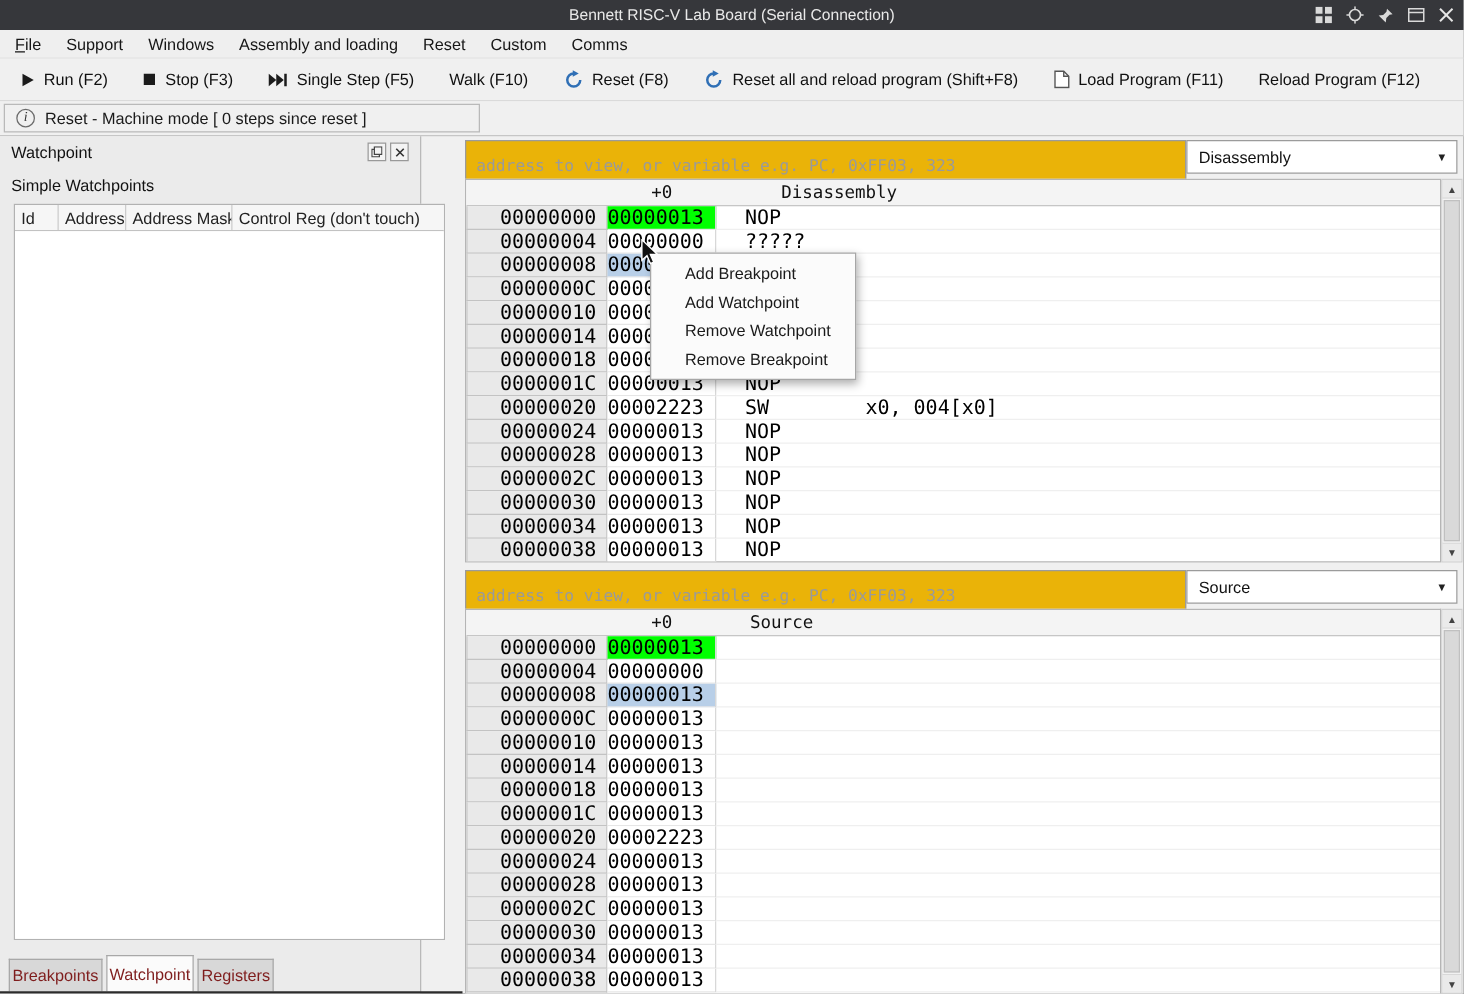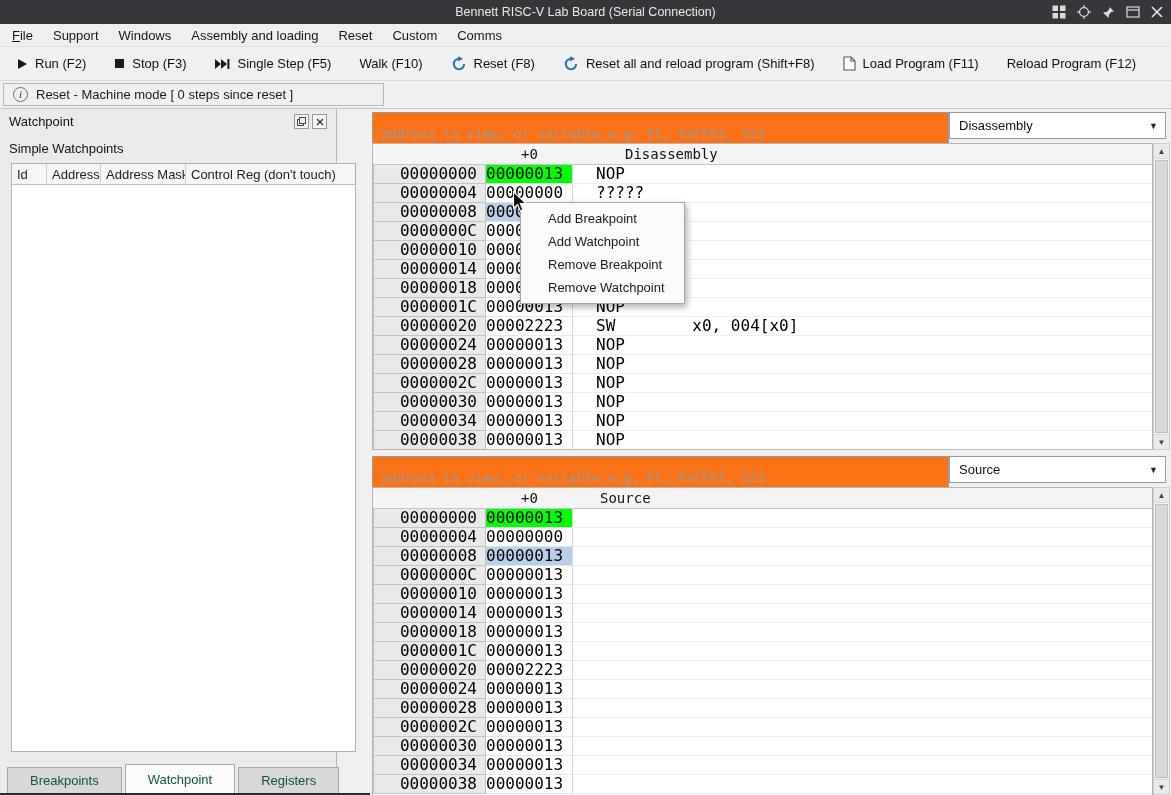--- a/index.html
+++ b/index.html
@@ -44,27 +44,27 @@
               align-items:center; justify-content:center; font-size:9px; color:#333; }
   #dock .dsub { position:absolute; left:9px; top:32px; font-size:13px; color:#111; }
   #wp-table { position:absolute; left:11px; top:54px; width:345px; height:589px; background:#fff;
               border:1px solid #b2b2b2; }
   #wp-head { display:flex; height:21px; border-bottom:1px solid #c2c2c2; background:#f6f6f6;
              font-size:13px; color:#222; }
   .wp-col { border-right:1px solid #cccccc; padding:0 5px; display:flex; align-items:center;
             white-space:nowrap; overflow:hidden; }
 
   #dock-tabs { position:absolute; left:7px; bottom:2px; display:flex; align-items:flex-end; height:29px; }
-  .tab { height:26px; padding:0 22px; display:flex; align-items:center; font-size:13px; background:#d8d8d8;
-         border:1px solid #a8a8a8; border-bottom:none; margin-right:3px; color:#14532d; }
+  .tab { height:26px; padding:0 2px; display:flex; align-items:center; font-size:13px; background:#d8d8d8;
+         border:1px solid #a8a8a8; border-bottom:none; margin-right:3px; color:#7f1d1d; }
   .tab.active { background:#fbfbfb; height:29px; }
   #dock-bottom-line { position:absolute; left:0; top:793px; width:370px; height:2px; background:#2c2c2c; }
 
   
-  .addr-input { position:absolute; height:42px; background:#f97316; border:1px solid #9b9b9b;
+  .addr-input { position:absolute; height:42px; background:#eab308; border:1px solid #9b9b9b;
                 padding-left:8px; font-family:"DejaVu Sans Mono",monospace; font-size:13px; color:#222; outline:none; }
   .addr-input::placeholder { color:#9a9a9a; opacity:1; }
   .combo { position:absolute; height:27px; background:#fff; border:1px solid #9b9b9b; font-size:13px;
            display:flex; align-items:center; padding-left:9px; color:#111; }
   .combo .arrow { position:absolute; right:7px; top:50%; transform:translateY(-50%); font-size:9px; color:#222; }
 
   .mem-table { position:absolute; background:#fff; border:1px solid #b5b5b5; overflow:hidden; }
   .mem-head { display:flex; height:21px; background:#f4f4f4; border-bottom:1px solid #c6c6c6;
               font-family:"DejaVu Sans Mono",monospace; font-size:14px; color:#111; }
   .mh-addr { width:113px; }
@@ -451,22 +451,22 @@
     <div class="vs-btn">▲</div>
     <div class="vs-track">
         <div class="vs-thumb"></div>
       </div>
     <div class="vs-btn down">▼</div>
   </div>
 
   <div id="context-menu">
     <div class="cm-item">Add Breakpoint</div>
     <div class="cm-item">Add Watchpoint</div>
+    <div class="cm-item">Remove Watchpoint</div>
     <div class="cm-item">Remove Breakpoint</div>
-    <div class="cm-item">Remove Watchpoint</div>
   </div>
 
   <div id="cursor">
     <svg width="17" height="22" viewBox="0 0 17 22">
       <path d="M1.5 0.8 L1.5 17.2 L5.6 13.6 L8.3 19.9 L11 18.7 L8.3 12.6 L13.8 12.3 Z" fill="#111" stroke="#fff" stroke-width="1.1"></path>
     </svg>
   </div>
 
 </div>
 

